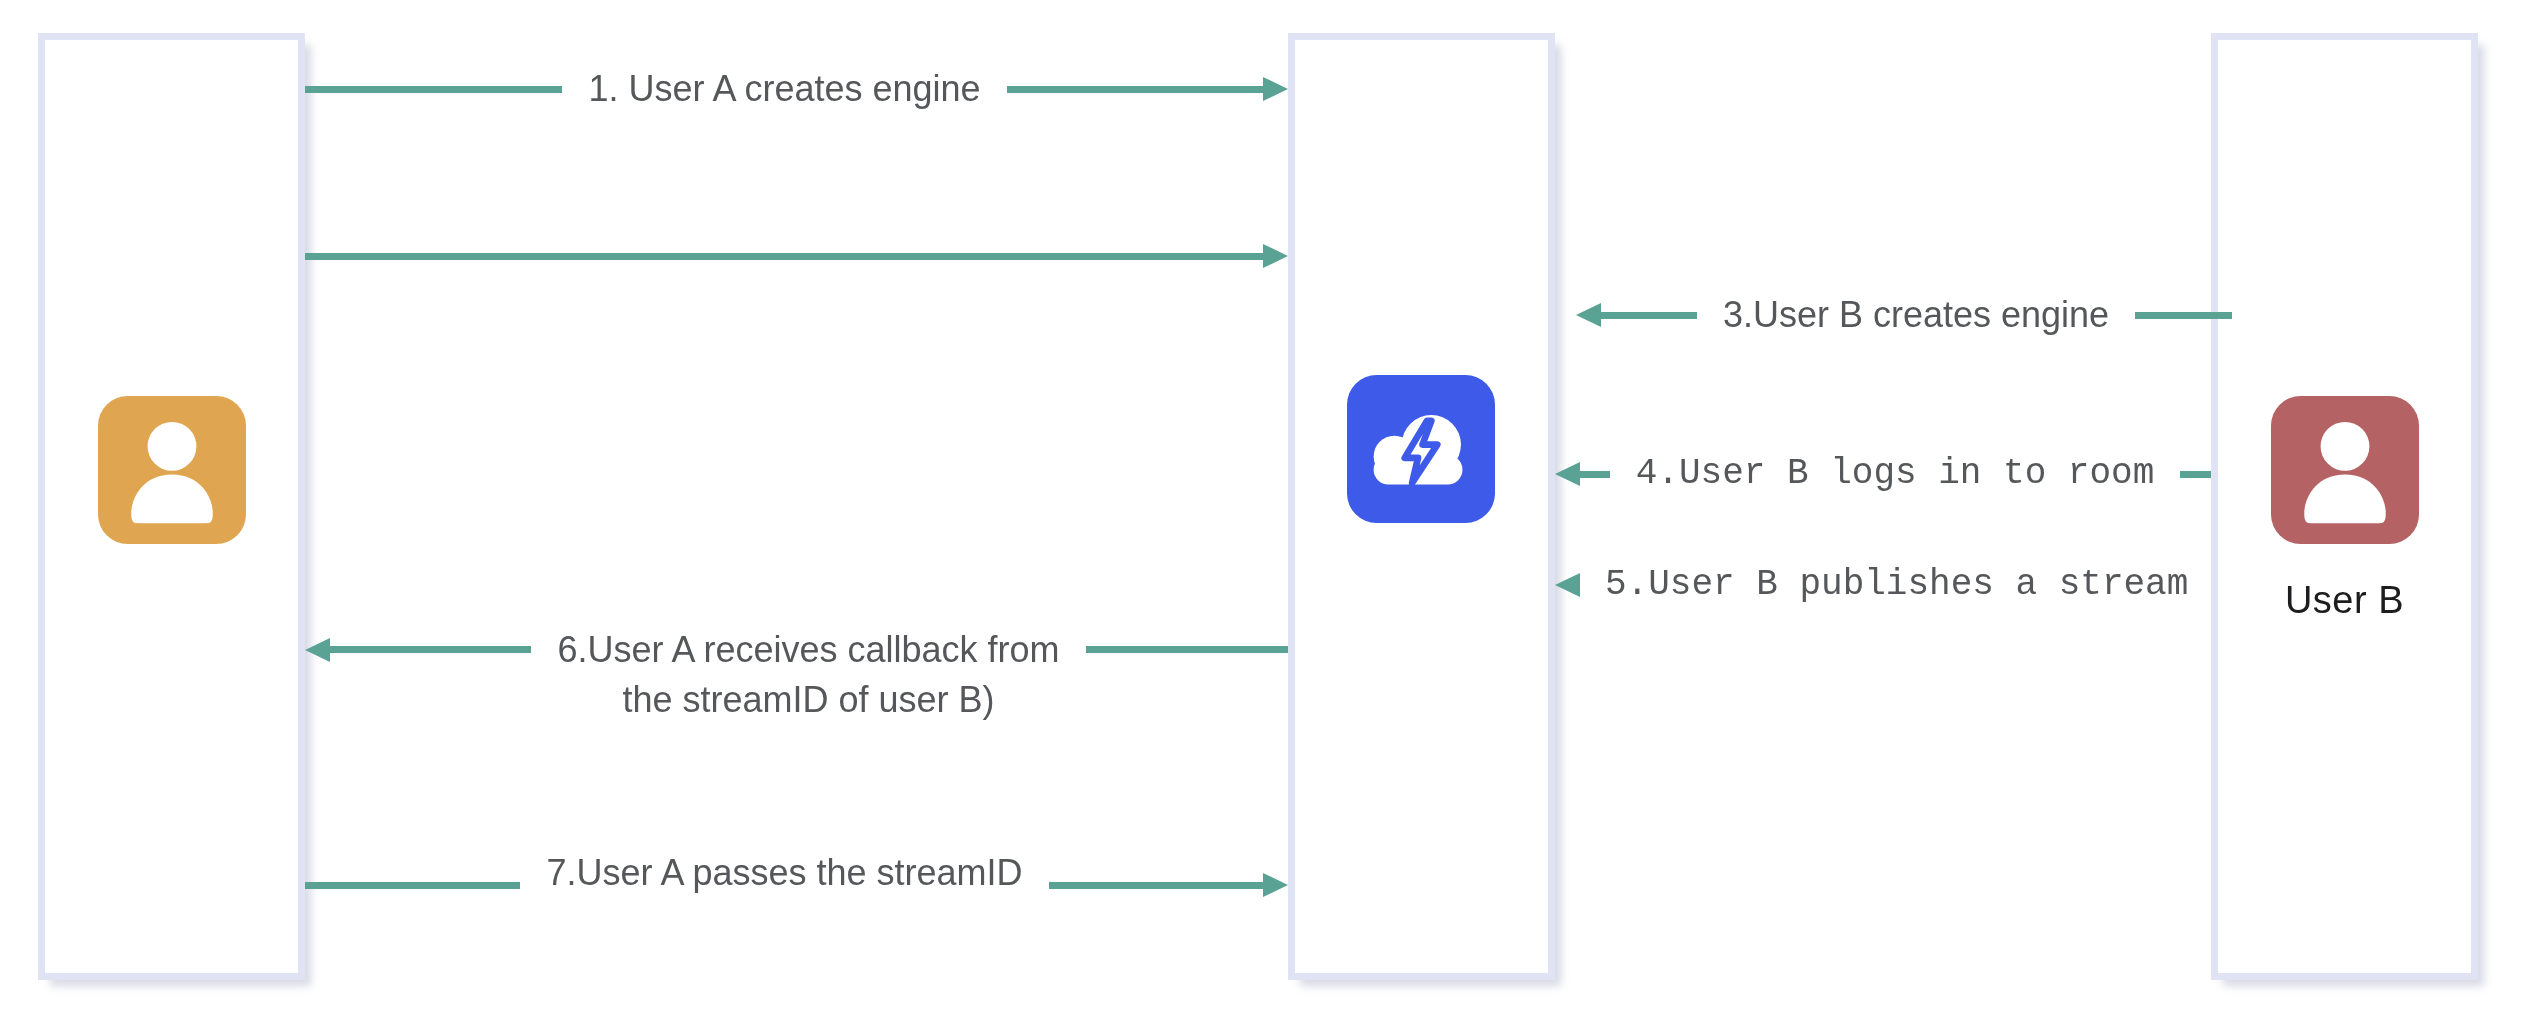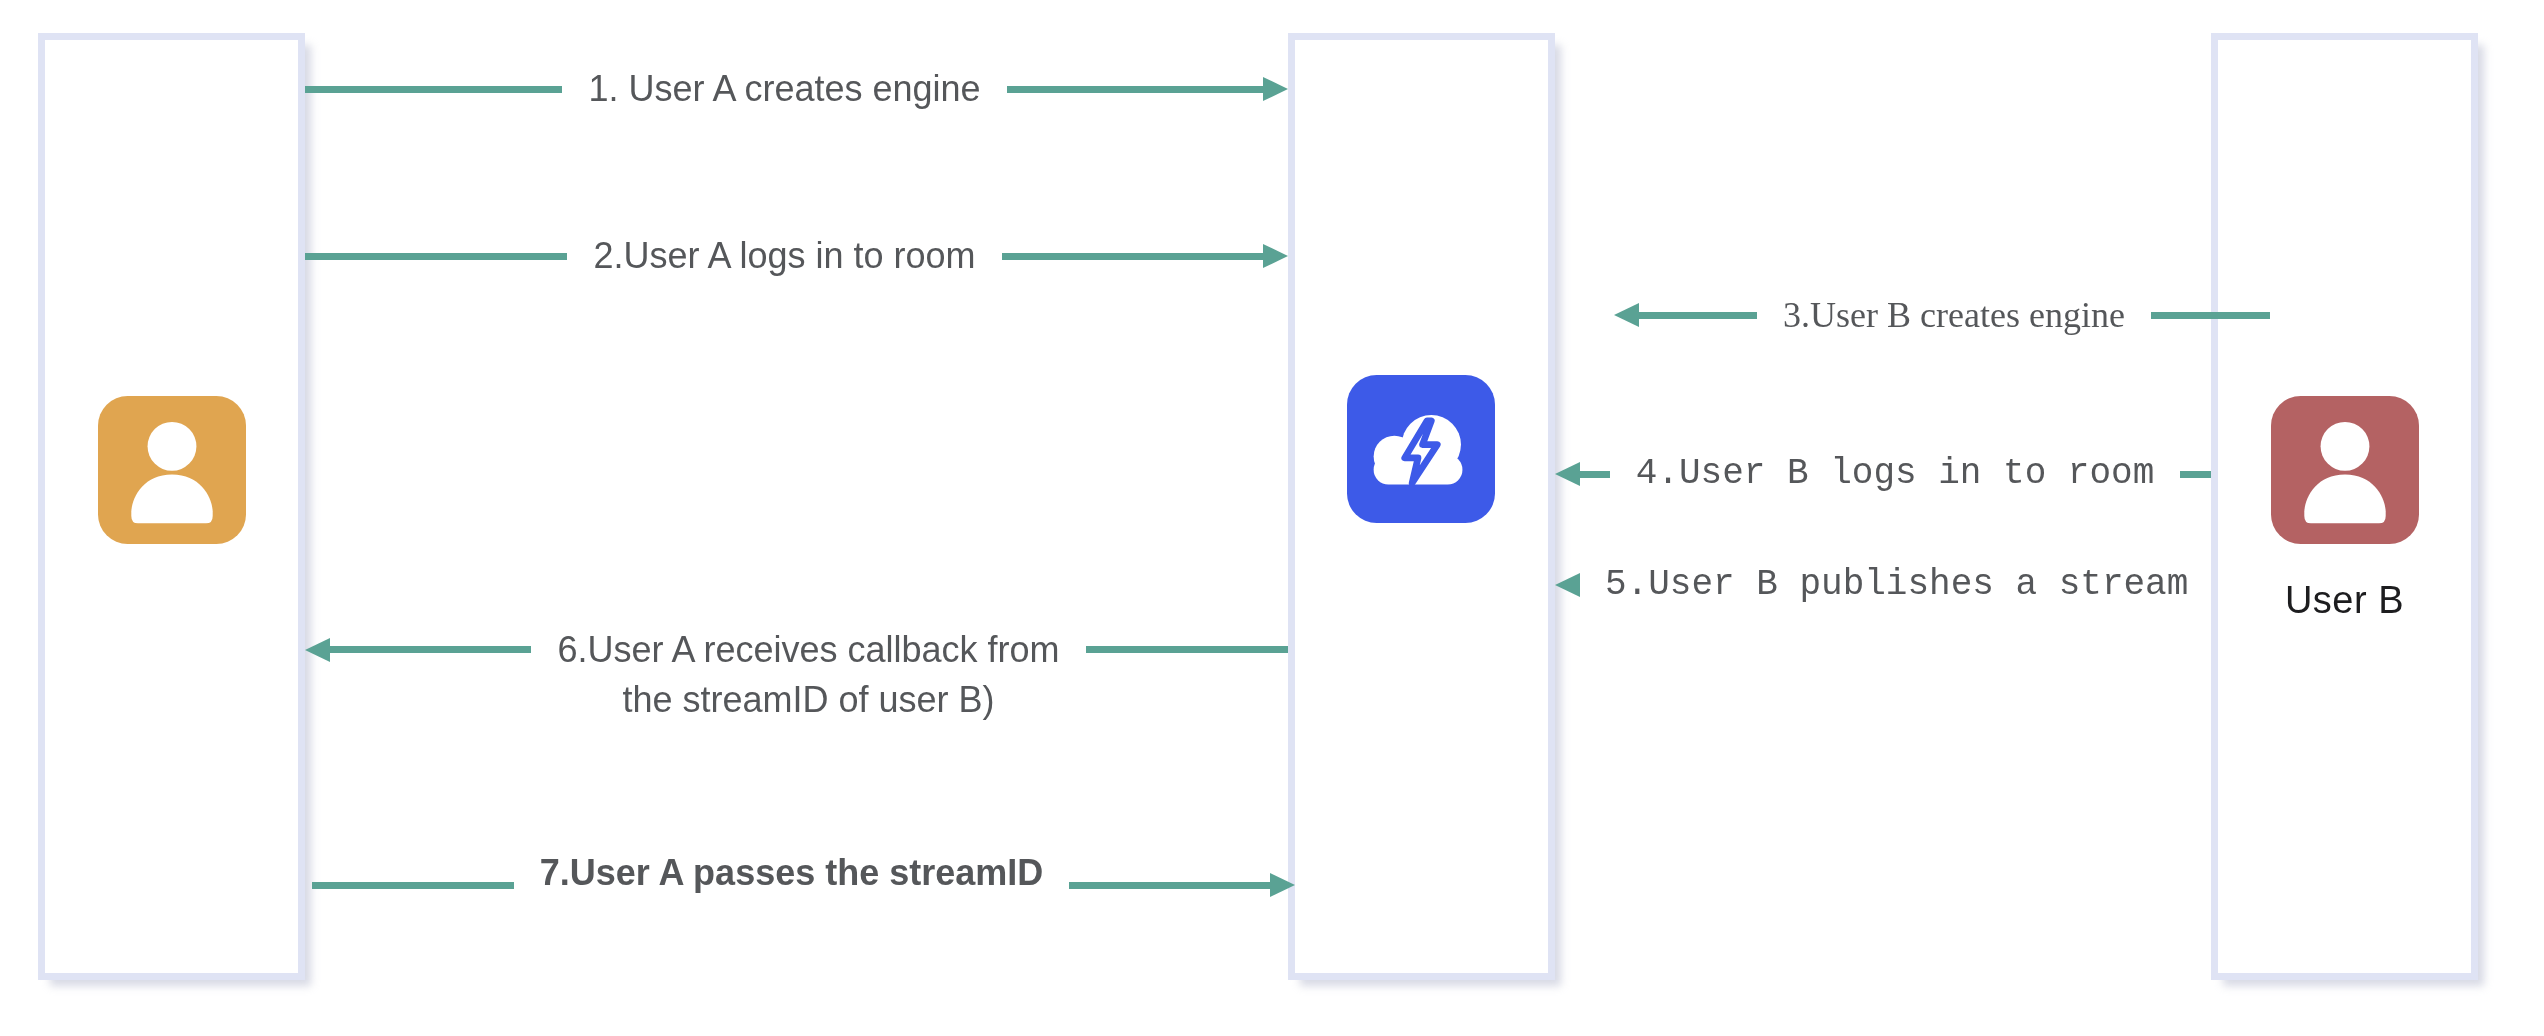--- a/index.html
+++ b/index.html
@@ -127,28 +127,25 @@
     <span class="seg"></span>
     <span class="msg-text">
       <span>1. User A creates engine</span>
     </span>
     <span class="seg"></span>
     <span class="head right"></span>
   </div>
 
   <div class="msg" style="left:305px;width:983px;top:231px;">
     <span class="seg"></span>
-    <span class="msg-text">
-      <span>2.User A logs in to room</span>
-    </span>
     <span class="seg"></span>
     <span class="head right"></span>
   </div>
 
-  <div class="msg" style="left:1614px;width:656px;top:290px;font-family:Liberation Serif, serif;">
+  <div class="msg" style="left:1576px;width:656px;top:290px;">
     <span class="head left"></span>
     <span class="seg"></span>
     <span class="msg-text">
       <span>3.User B creates engine</span>
     </span>
     <span class="seg"></span>
   </div>
 
   <div class="msg" style="left:1555px;width:656px;top:449px;font-family:Liberation Mono, monospace;">
     <span class="head left"></span>
@@ -171,21 +168,21 @@
   <div class="msg top-align" style="left:305px;width:983px;top:625px;">
     <span class="head left"></span>
     <span class="seg"></span>
     <span class="msg-text">
       <span>6.User A receives callback from</span>
       <span>the streamID of user B)</span>
     </span>
     <span class="seg"></span>
   </div>
 
-  <div class="msg mid-wrap" style="left:312px;width:983px;top:860px;font-weight:bold;">
+  <div class="msg mid-wrap" style="left:305px;width:983px;top:860px;">
     <span class="seg"></span>
     <span class="msg-text">
       <span>7.User A passes the streamID</span>
     </span>
     <span class="seg"></span>
     <span class="head right"></span>
   </div>
 
 </div>
 

